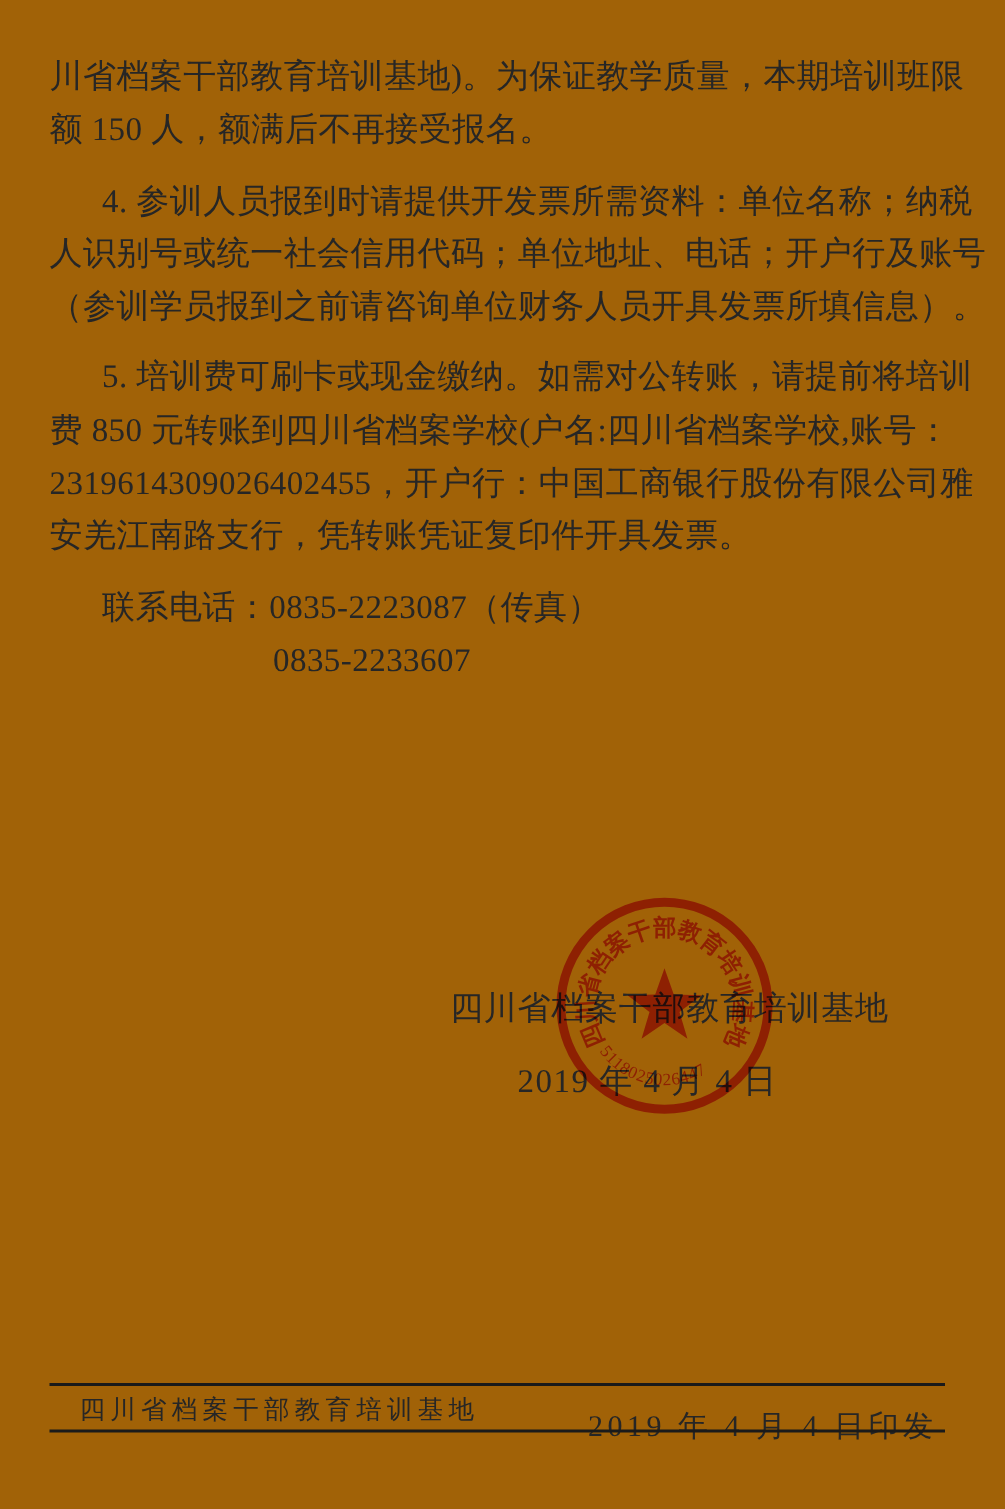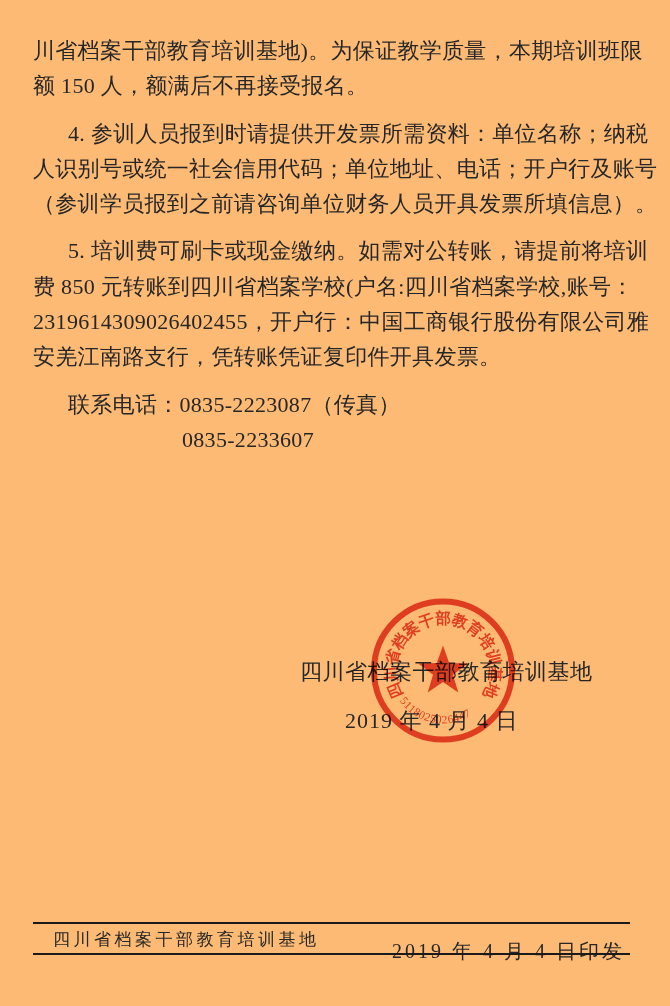--- a/index.html
+++ b/index.html
@@ -1,19 +1,19 @@
 <!DOCTYPE html>
 <html><head>
 <meta charset="utf-8">
 <style>
   html,body{margin:0;padding:0;background:#888;}
   .page{
     position:relative;
     width:670px;height:1006px;
-    background:#fdba74;
+    background:#a16207;
     overflow:hidden;
     font-family:"Liberation Serif","DejaVu Serif",serif;
     color:#262626;
   }
   .body-text{
     position:absolute;left:33px;top:33px;width:600px;
     font-size:22px;line-height:35.3px;
     letter-spacing:0.3px;
     white-space:nowrap;
   }

